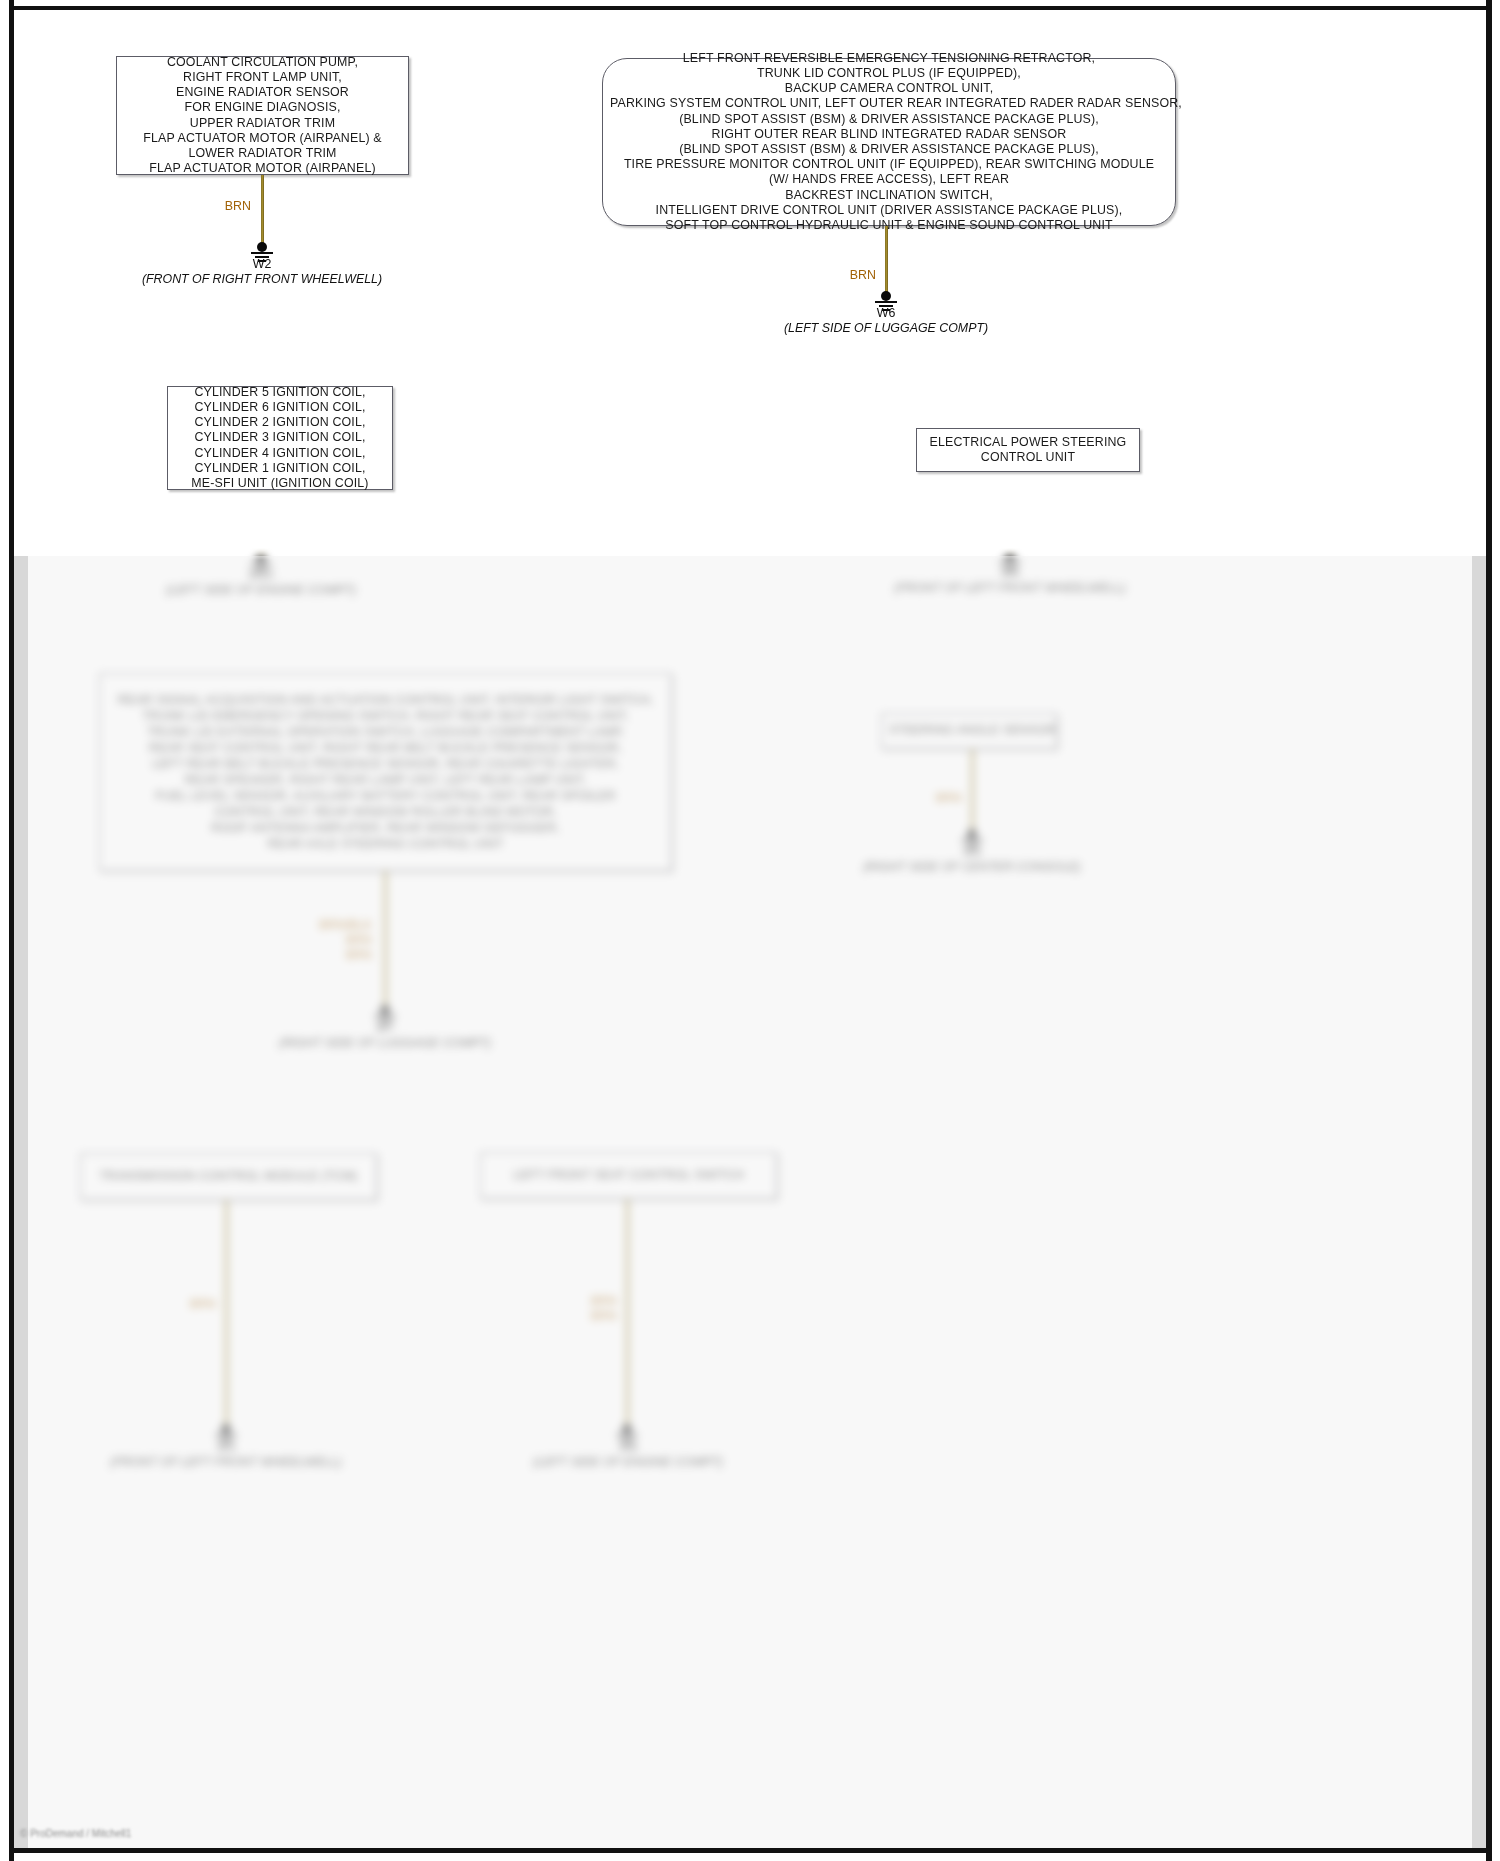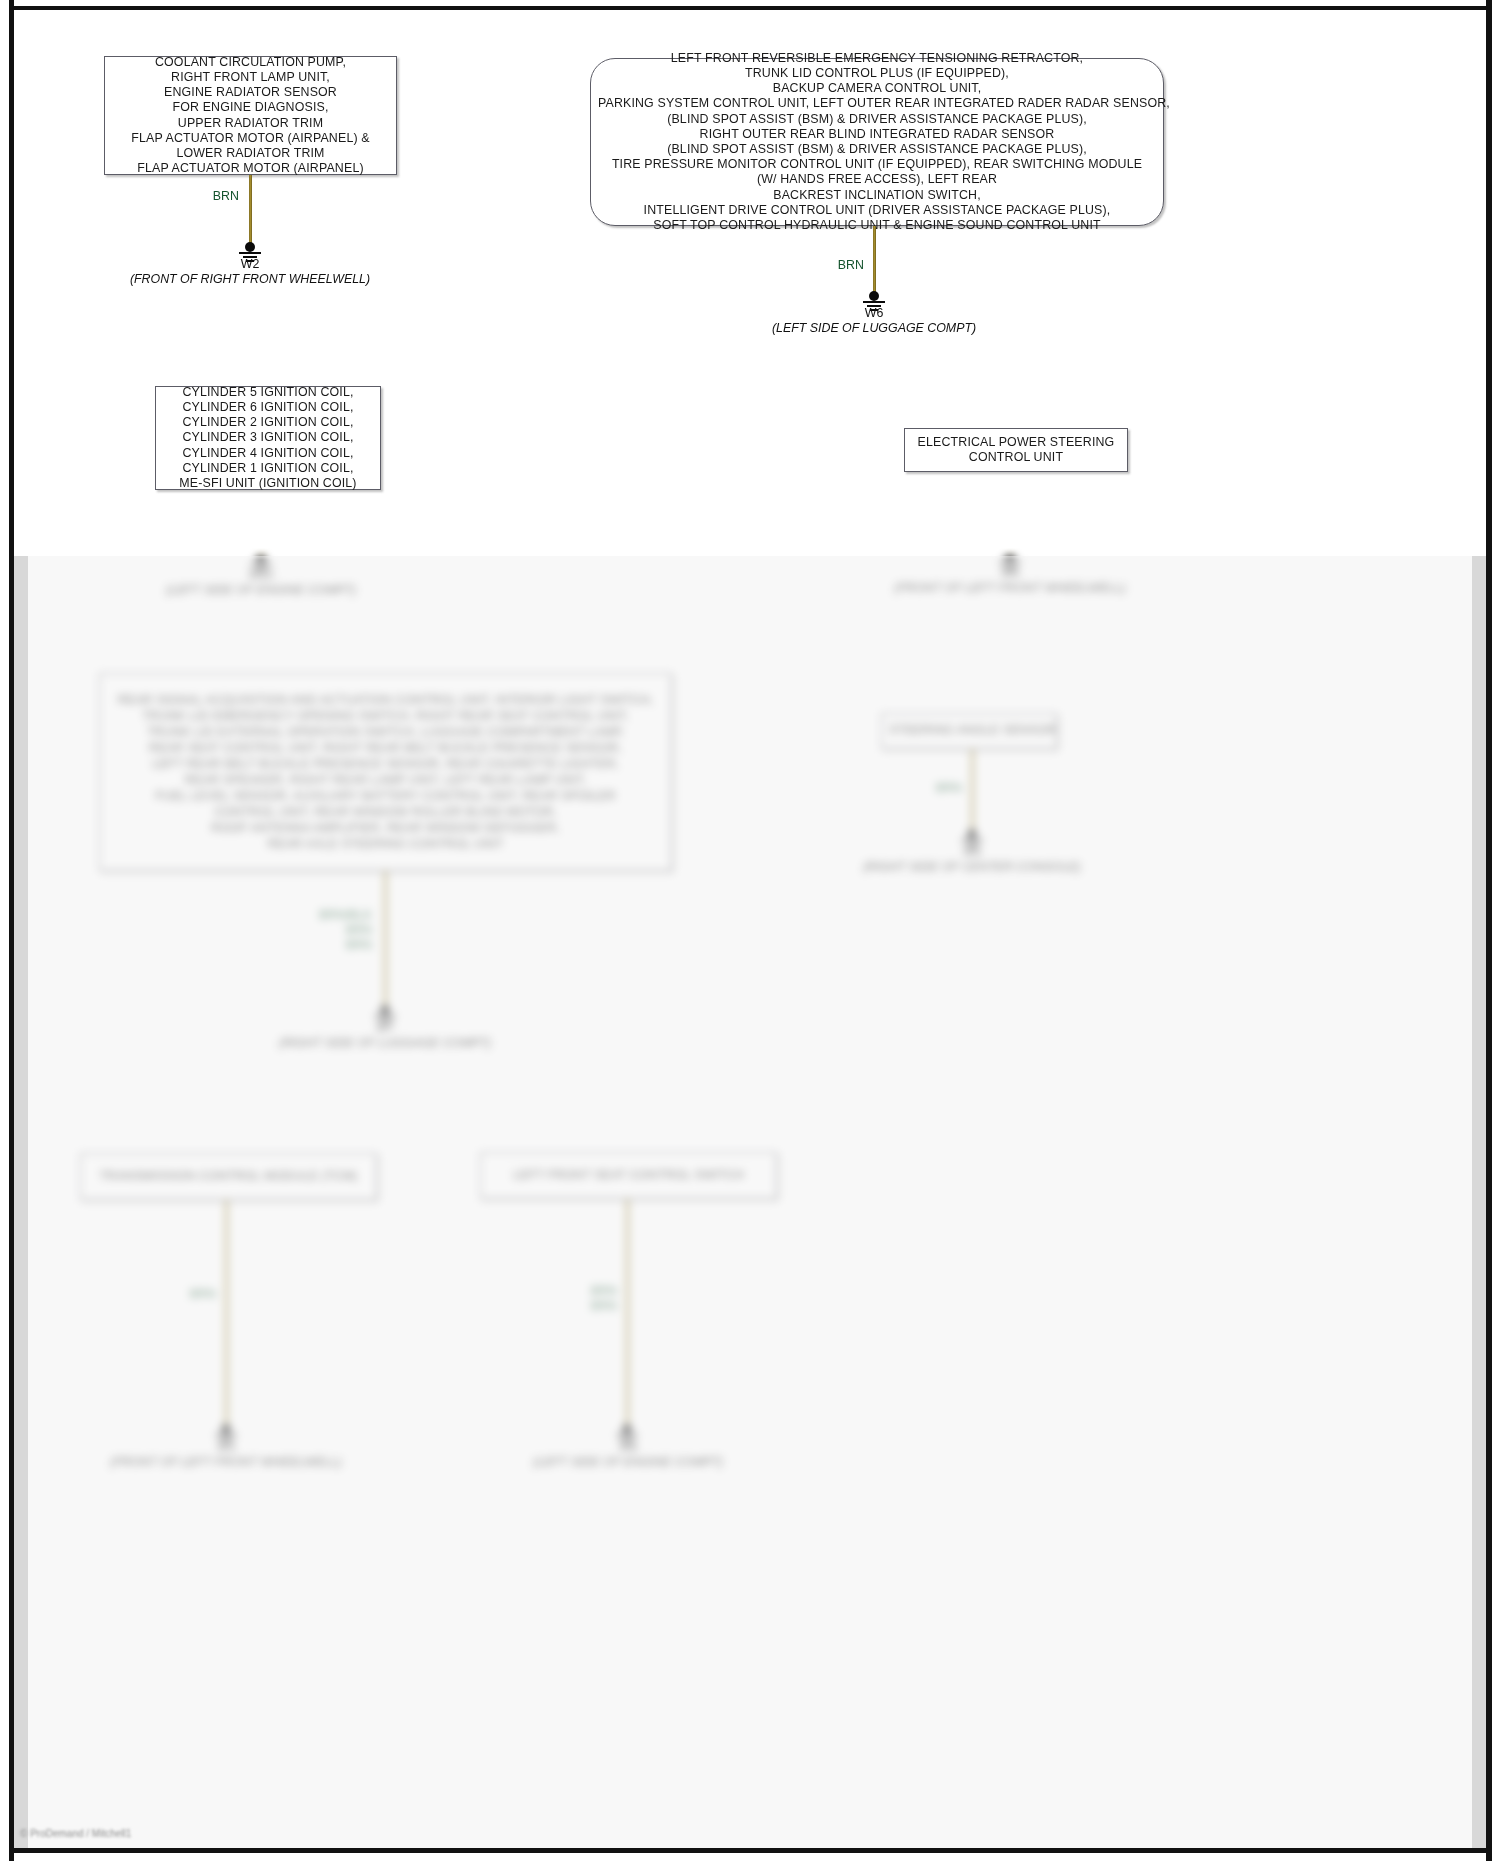--- a/index.html
+++ b/index.html
@@ -48,23 +48,24 @@
   
   .wire{
     position:absolute;
     width:3px;
     background:#8a7327;
     background:linear-gradient(90deg,#7d6a22 0%,#a8912f 45%,#6f5d1c 100%);
   }
   .wirelabel{
     position:absolute;
     font-size:12.4px;
-    color:#14532d;
+    color:#a16207;
     white-space:nowrap;
     text-align:right;
+    margin-top:10px;
   }
 
   
   .gnd{position:absolute;width:26px;height:22px;}
   .gnd .dot{
     position:absolute;left:8px;top:0;width:10px;height:10px;
     border-radius:50%;background:#0a0a0a;
   }
   .gnd .b1{position:absolute;left:2px;top:10px;width:22px;height:2.4px;background:#0a0a0a;}
   .gnd .b2{position:absolute;left:6px;top:14px;width:14px;height:2.2px;background:#0a0a0a;}
@@ -90,21 +91,21 @@
         rgba(0,0,0,0) 548px,
         rgba(0,0,0,1) 560px,
         rgba(0,0,0,1) 1861px);
     mask-image:linear-gradient(to bottom,
         rgba(0,0,0,0) 0px,
         rgba(0,0,0,0) 548px,
         rgba(0,0,0,1) 560px,
         rgba(0,0,0,1) 1861px);
   }
   .sharp-layer{
-    position:absolute;left:4px;top:0;width:1308px;height:1861px;
+    position:absolute;left:16px;top:0;width:1308px;height:1861px;
     -webkit-mask-image:linear-gradient(to bottom,
         rgba(0,0,0,1) 0px,
         rgba(0,0,0,1) 548px,
         rgba(0,0,0,0) 560px,
         rgba(0,0,0,0) 1861px);
     mask-image:linear-gradient(to bottom,
         rgba(0,0,0,1) 0px,
         rgba(0,0,0,1) 548px,
         rgba(0,0,0,0) 560px,
         rgba(0,0,0,0) 1861px);

